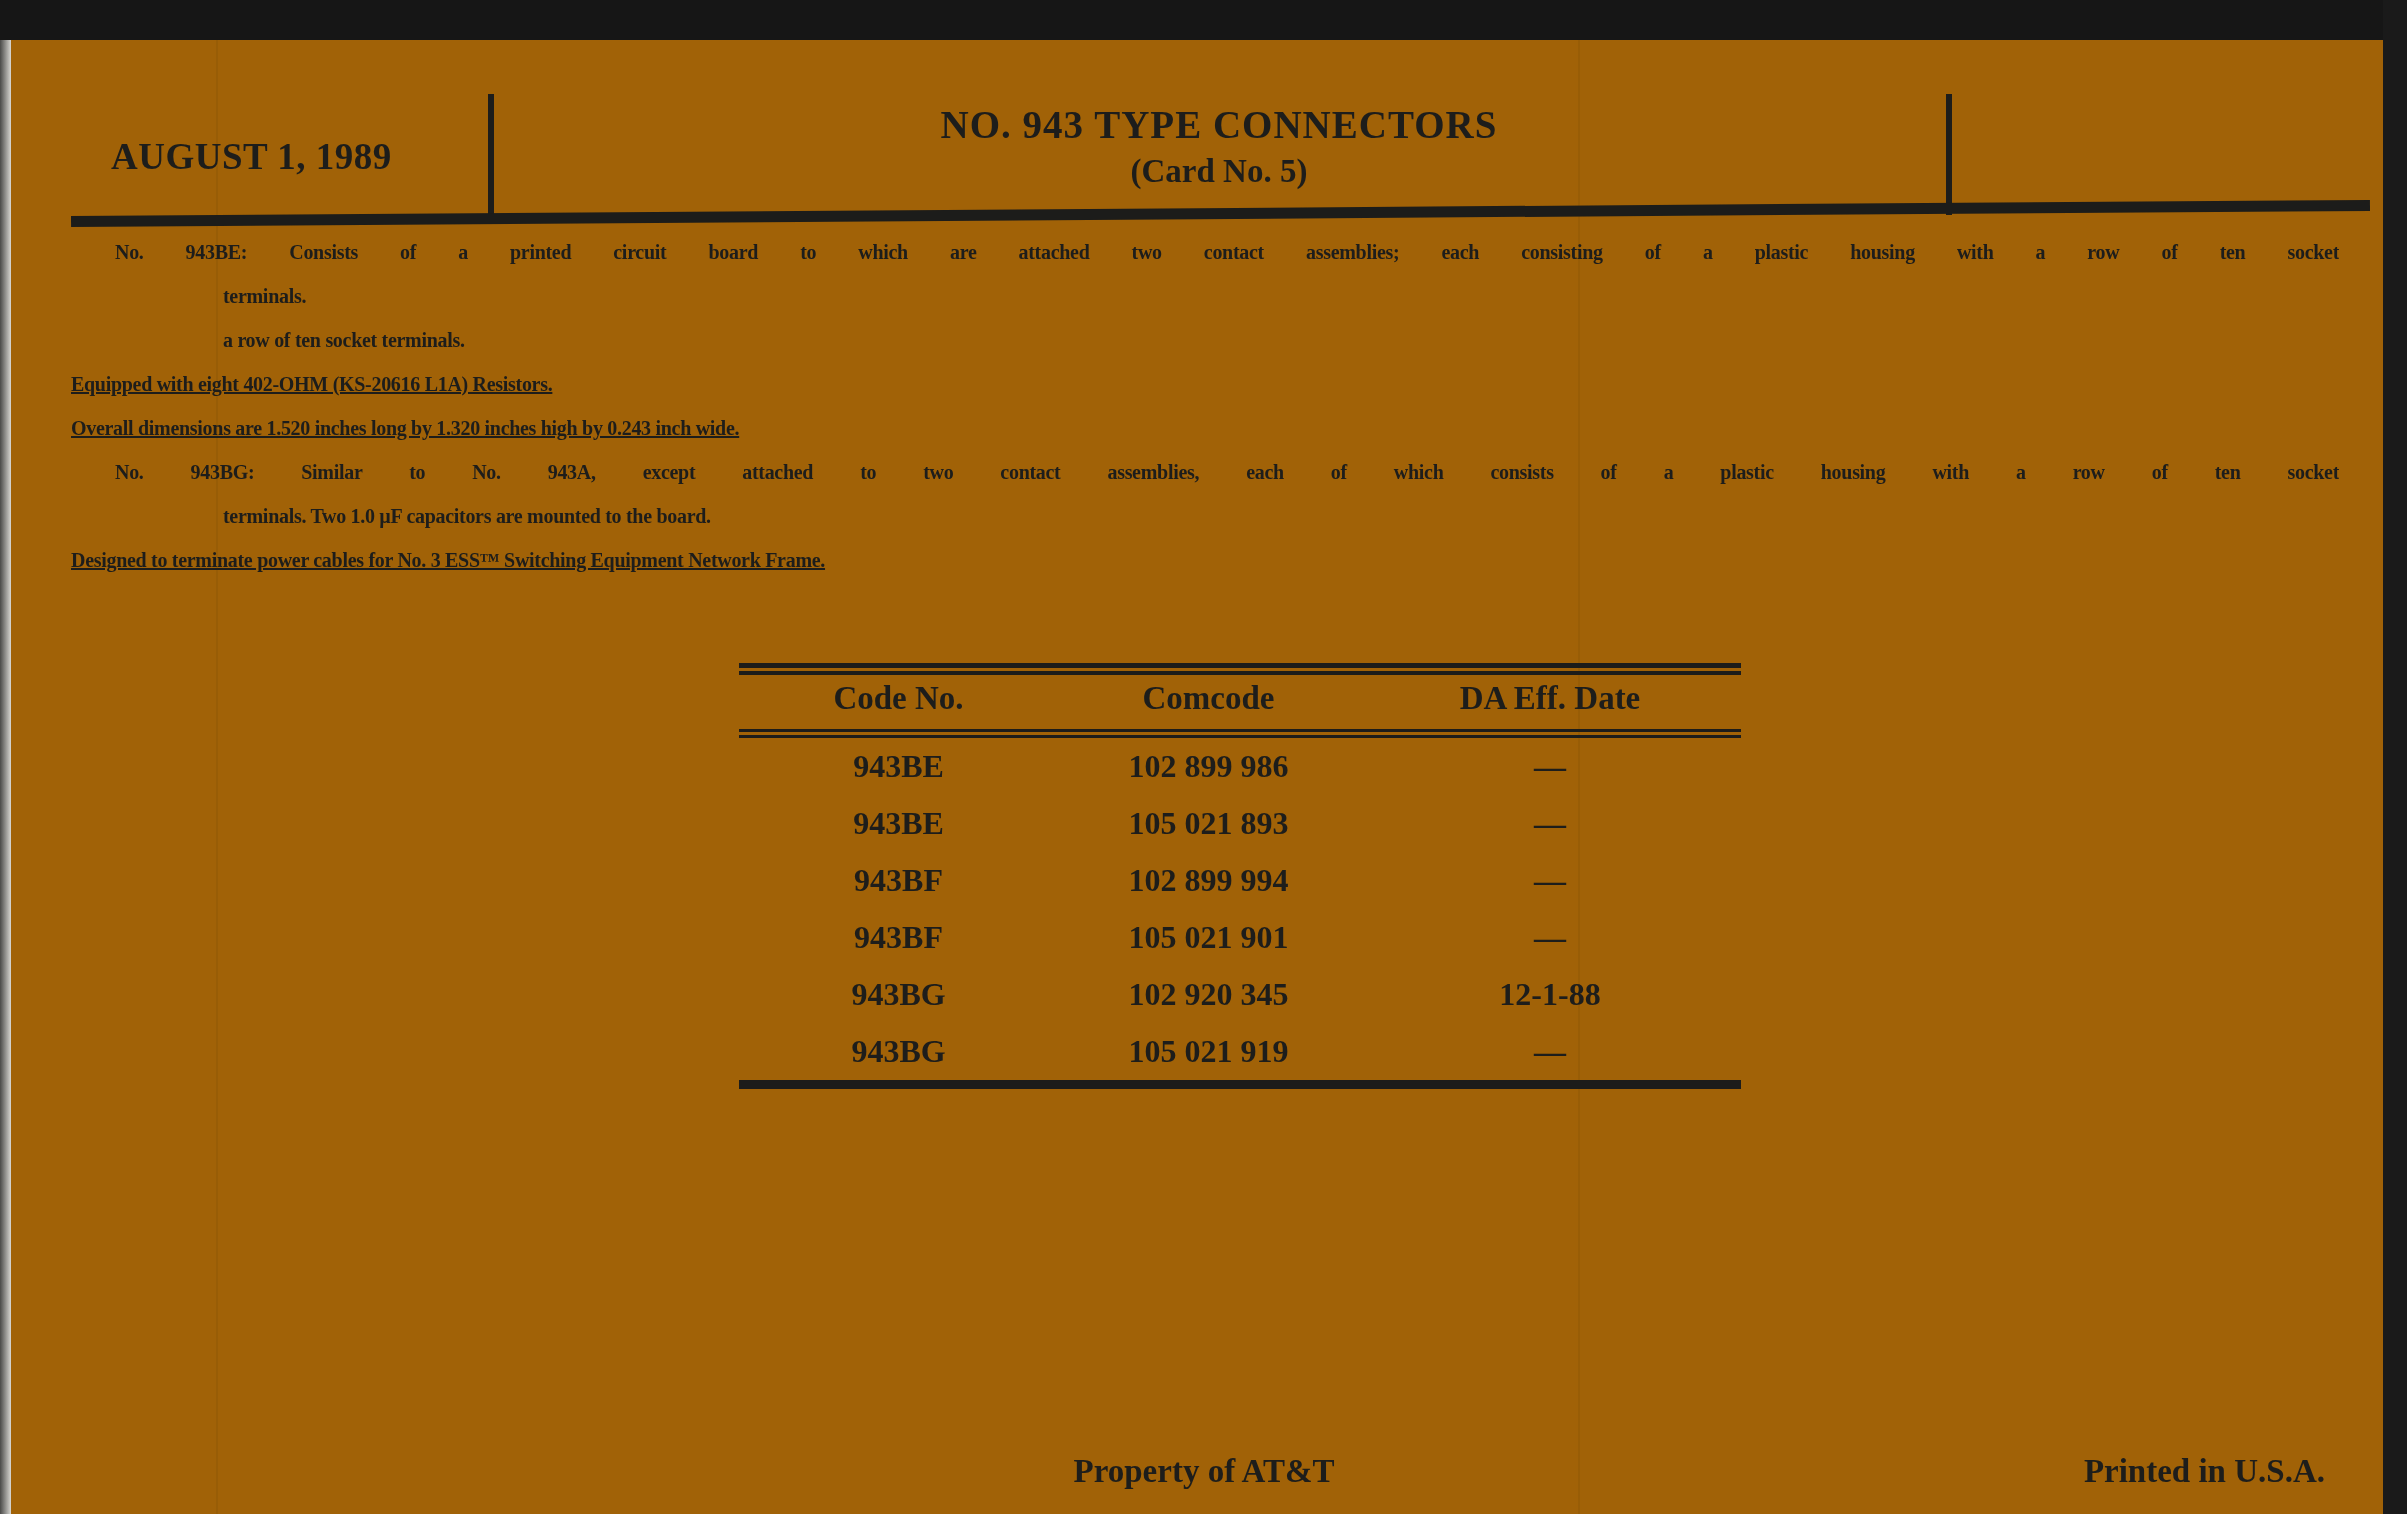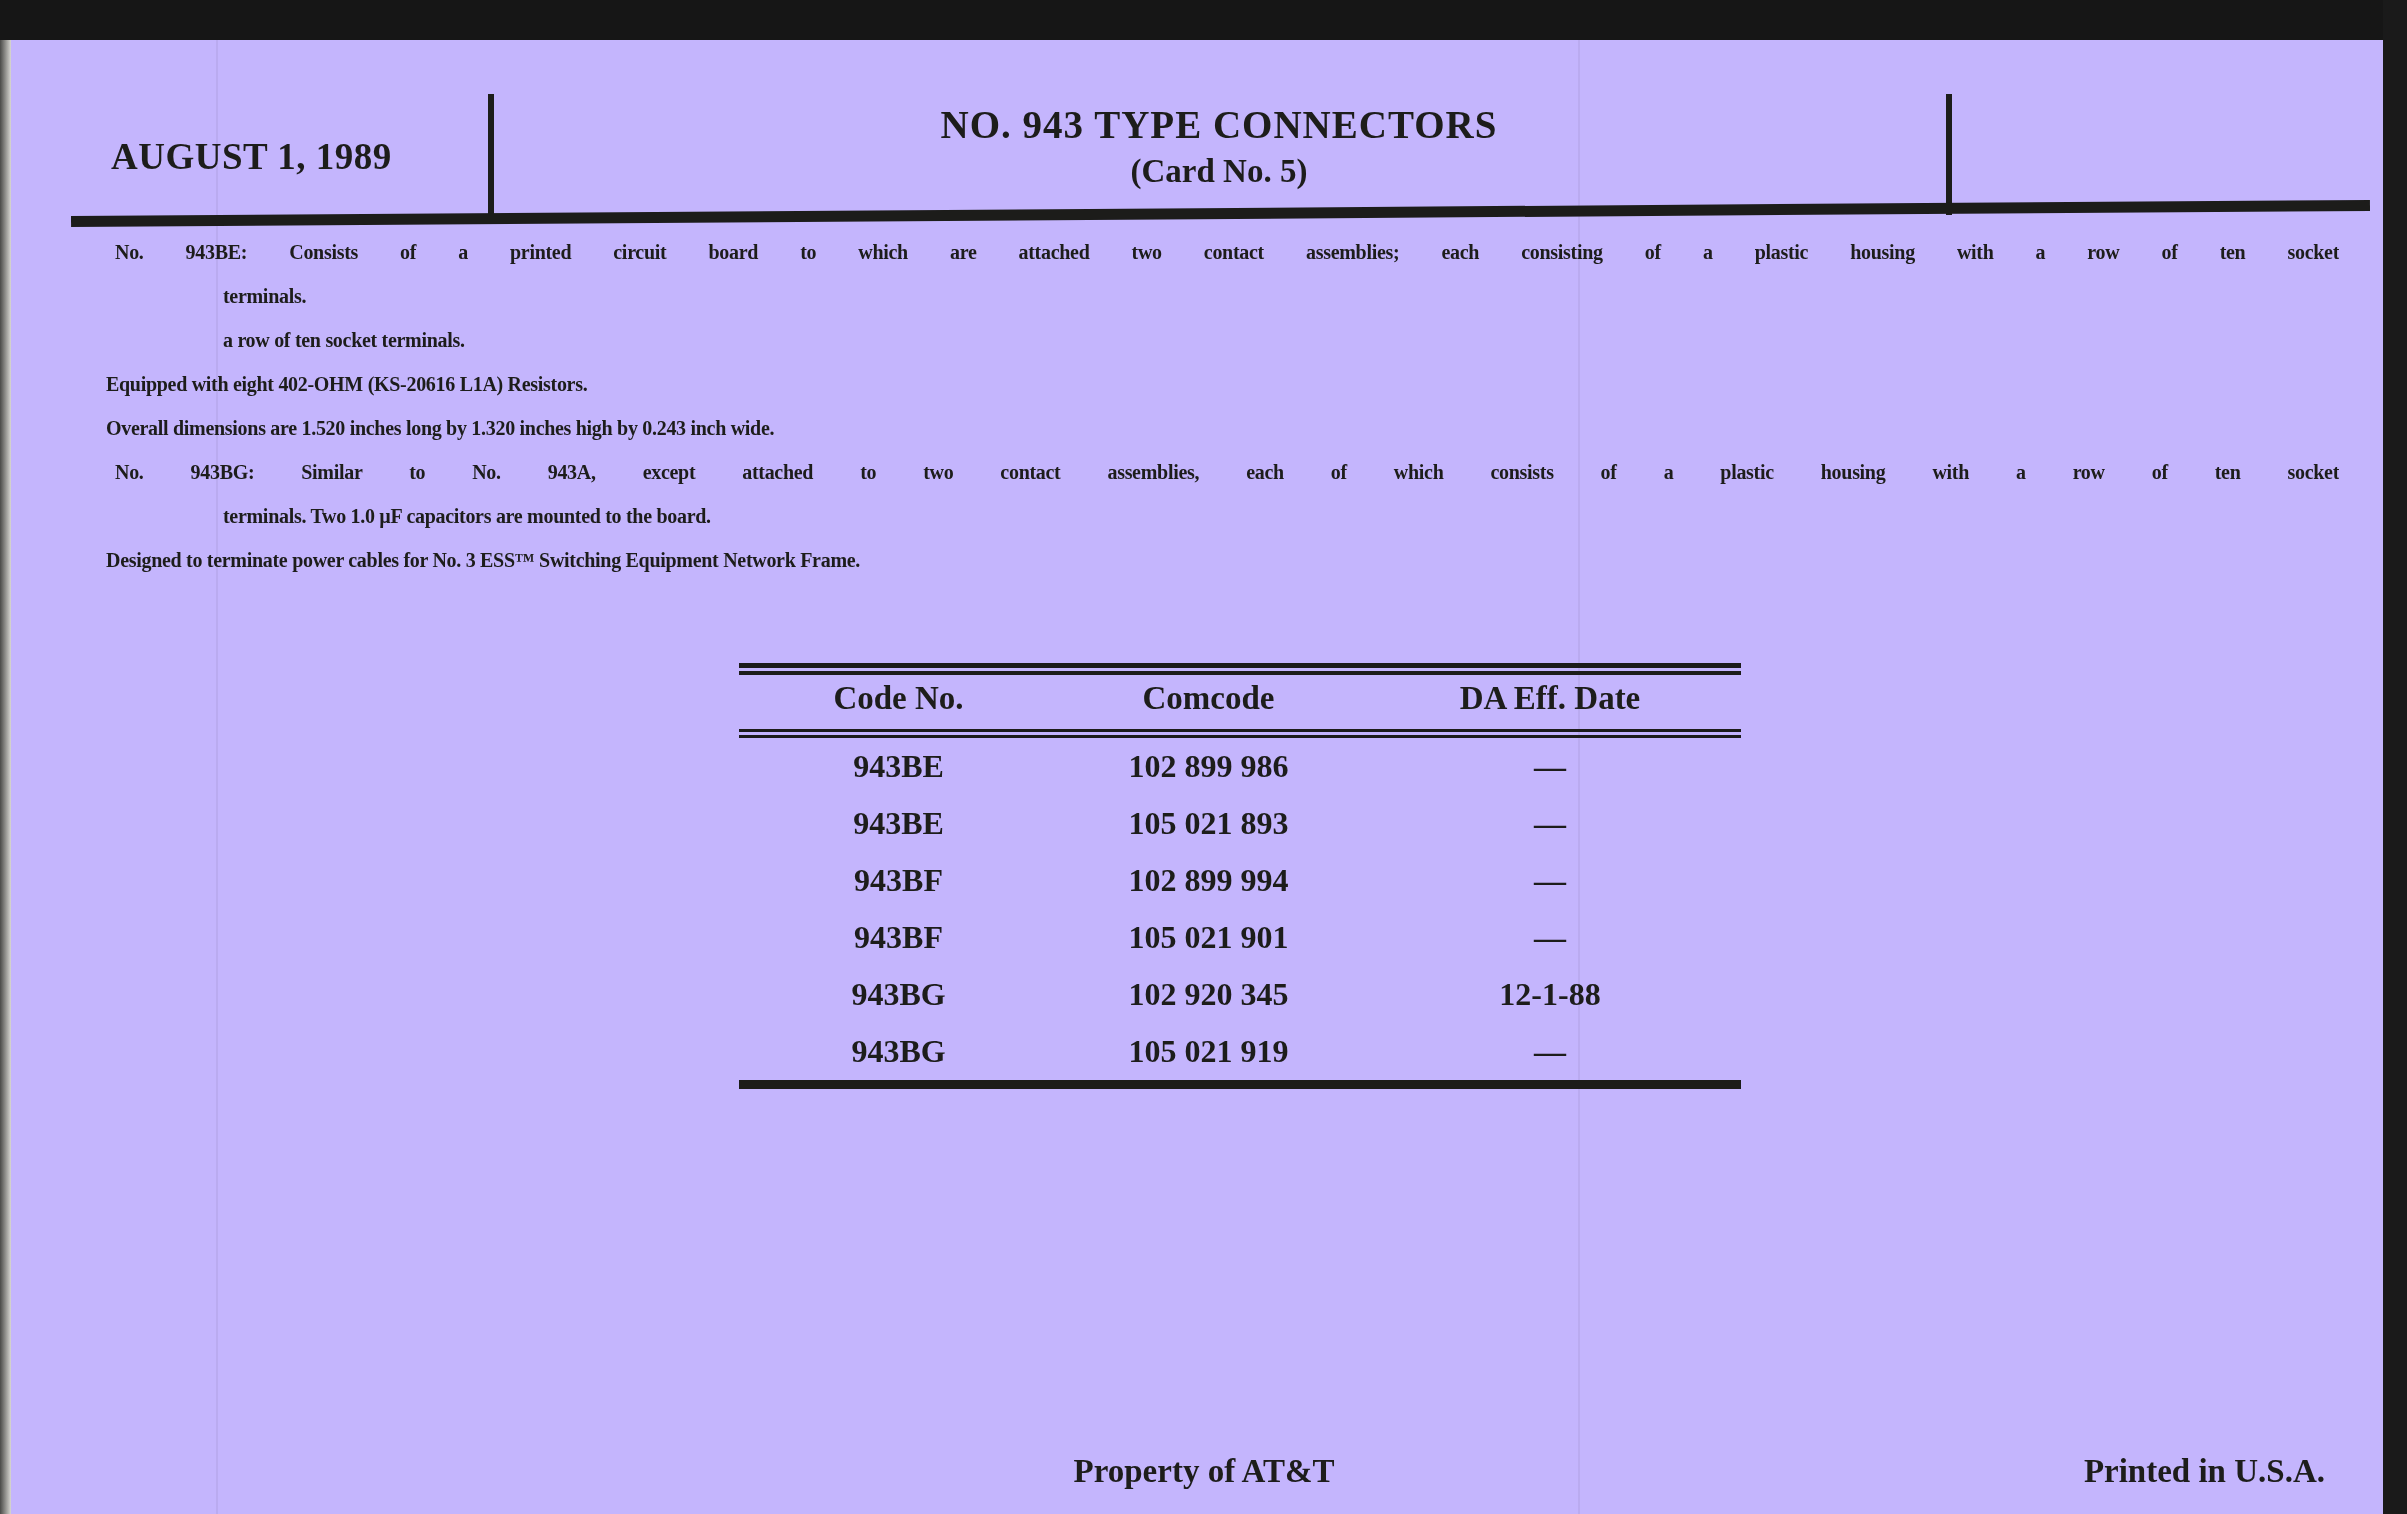--- a/index.html
+++ b/index.html
@@ -1,21 +1,21 @@
 <!DOCTYPE html>
 <html><head>
 <meta charset="utf-8">
 <style>
   * { margin: 0; padding: 0; box-sizing: border-box; }
   html, body { background: #111; }
   .canvas {
     position: relative;
     width: 2408px;
     height: 1515px;
-    background: #c4b5fd;
+    background: #a16207;
     overflow: hidden;
     font-family: "Liberation Serif", "DejaVu Serif", serif;
     color: #1d1d1b;
     font-weight: bold;
   }
   
   .topbar {
     position: absolute; left: 0; top: 0; width: 100%; height: 40px;
     background: #161616;
   }
@@ -66,21 +66,21 @@
     height: 44px; line-height: 44px;
     margin-right: 69px; overflow: hidden;
     white-space: nowrap;
   }
   .bline.just {
     white-space: normal;
     text-align: justify; text-align-last: justify;
   }
   .ind-no   { margin-left: 115px; }  
   .ind-cont { margin-left: 223px; }  
-  .ind-sub  { margin-left: 106px; }  
+  .ind-sub  { margin-left: 71px; text-decoration: underline; }  
 
   
   .codes-table {
     position: absolute; left: 739px; top: 663px; width: 1002px;
     font-size: 32px;
   }
   .rule-top {
     height: 12px;
     background: linear-gradient(to bottom, #1c1c1a 0 5px, transparent 5px 8px, #1c1c1a 8px 12px);
   }

